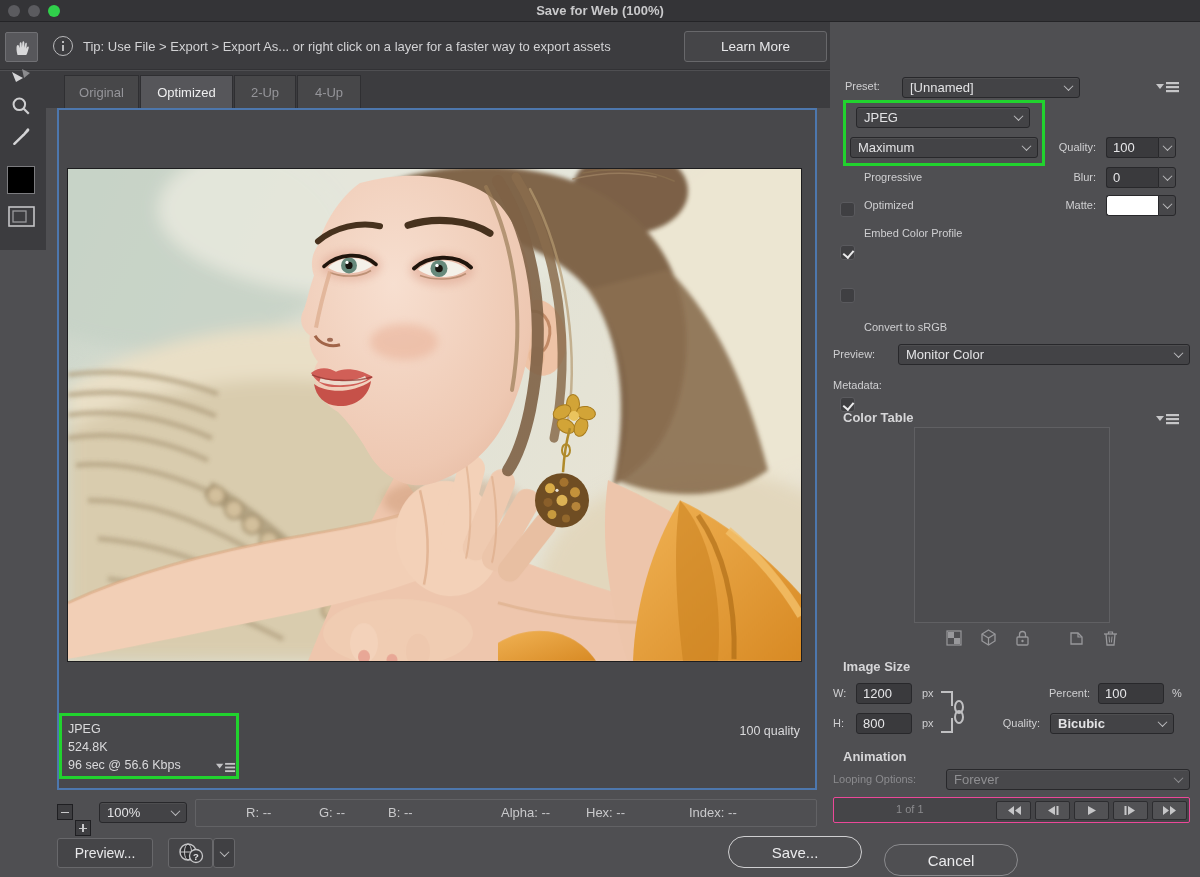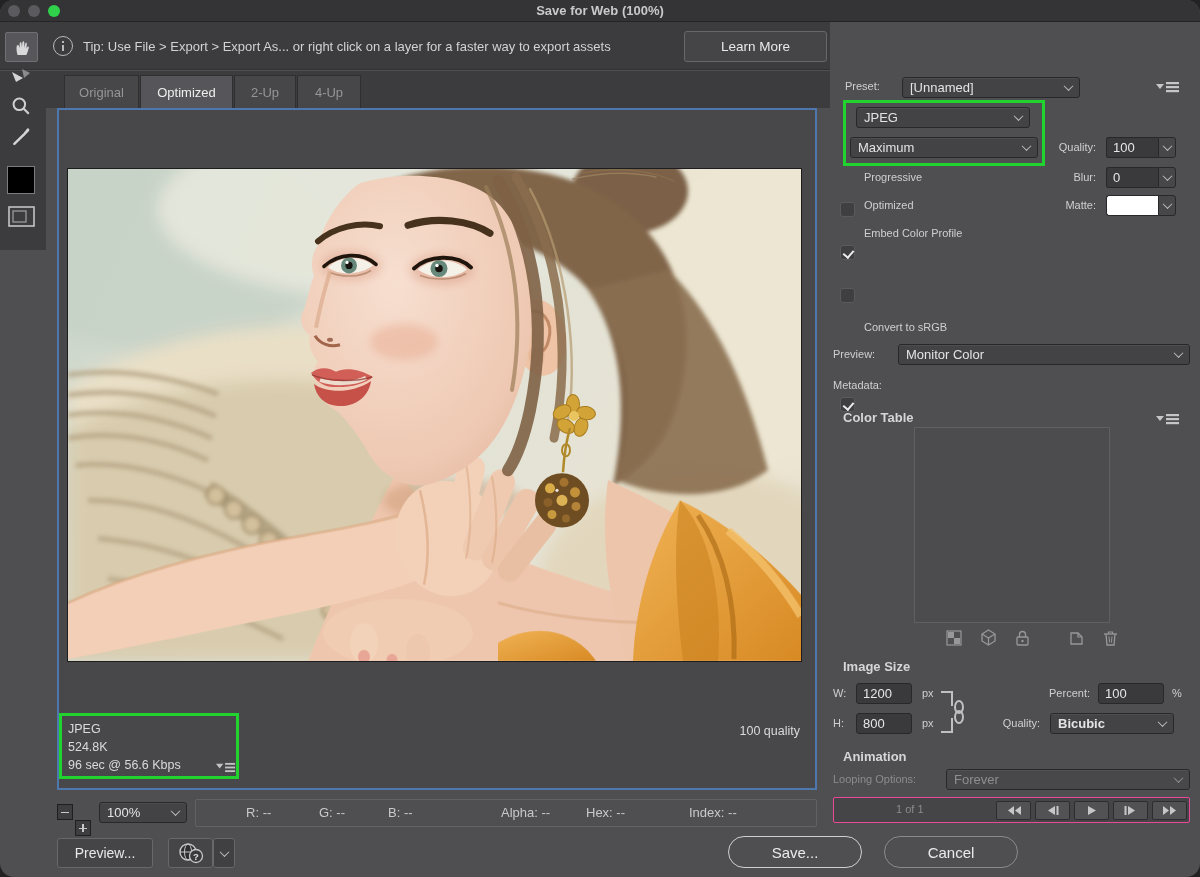--- a/index.html
+++ b/index.html
@@ -1,18 +1,18 @@
 <!DOCTYPE html>
 <html><head>
 <meta charset="utf-8">
 <style>
   * { margin:0; padding:0; box-sizing:border-box; }
   html,body { background:#222; }
   body { font-family:"Liberation Sans", sans-serif; }
-  .window { position:relative; width:1200px; height:877px; background:#4f4f52; overflow:hidden;border-radius:14px; }
+  .window { position:relative; width:1200px; height:877px; background:#4f4f52; overflow:hidden; }
   .abs { position:absolute; }
 
   
   .titlebar { position:absolute; top:0; left:0; width:1200px; height:22px; background:#343437; border-bottom:1px solid #242427; display:flex; align-items:center; }
   .tl { width:12px; height:12px; border-radius:50%; margin-left:8px; }
   .title { position:absolute; left:0; right:0; text-align:center; font-size:13px; font-weight:bold; color:#c9c9cb; }
 
   
   .strip { background:#3c3c3f; }
 
@@ -55,21 +55,21 @@
   .nv { width:52px; background:#3a3a3d; border:1px solid #28282b; border-right:none; color:#e6e6e8; font-size:13px; padding:2px 6px; border-radius:3px 0 0 3px; }
   .nc { width:18px; background:#47474a; border:1px solid #28282b; border-radius:0 3px 3px 0; display:flex; align-items:center; justify-content:center; }
   .nc .chev { margin:0; }
 
   .checkbox { width:15px; height:15px; background:#3f3f42; border:1px solid #5a5a5e; border-radius:3px; position:relative; }
   .checkbox.checked::after { content:""; position:absolute; left:3.5px; top:1.5px; width:5px; height:8px; border-right:2px solid #ebebec; border-bottom:2px solid #ebebec; transform:rotate(40deg); }
 
   .sechead { font-size:13px; color:#d6d6d8; font-weight:bold; }
   .pill { position:absolute; top:836px; width:134px; height:32px; border-radius:16px; background:transparent; color:#ebebed; font-size:15px; display:flex; align-items:center; justify-content:center; }
   .pill.primary { border:1.5px solid #cfcfd1; }
-  .pill.secondary { border:1.5px solid #8a8a8d; }
+  .pill.secondary { border:1.5px solid #8a8a8d;margin-top:8px; }
 
   .framebar { position:absolute; left:833px; top:797px; width:357px; height:26px; background:#454548; border:1px solid #ec4899; border-radius:2px; }
   .pbtn { position:absolute; top:3px; width:35px; height:19px; background:#525255; border:1px solid #2d2d30; border-radius:2px; display:flex; align-items:center; justify-content:center; }
 
   svg { display:block; }
 </style>
 </head>
 <body>
 
 <div class="window">

